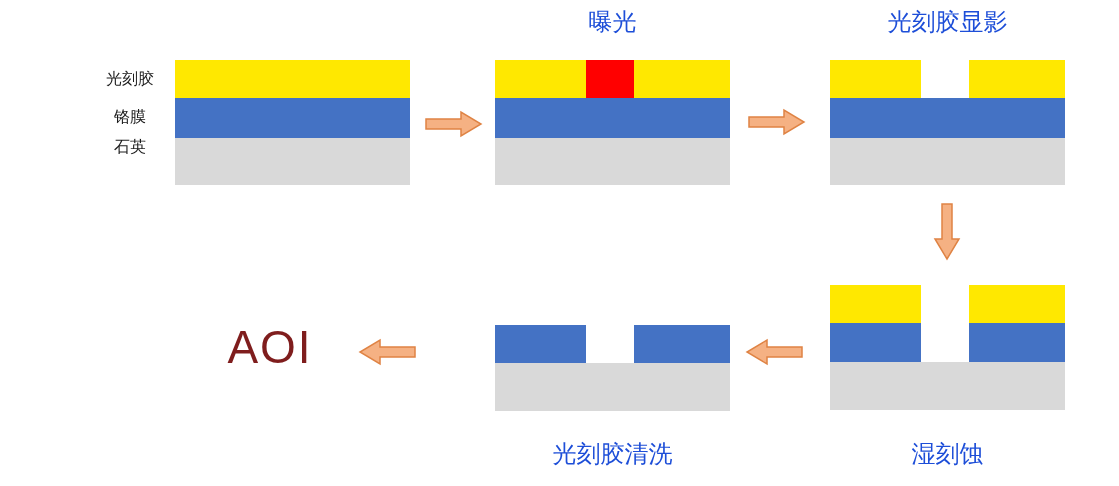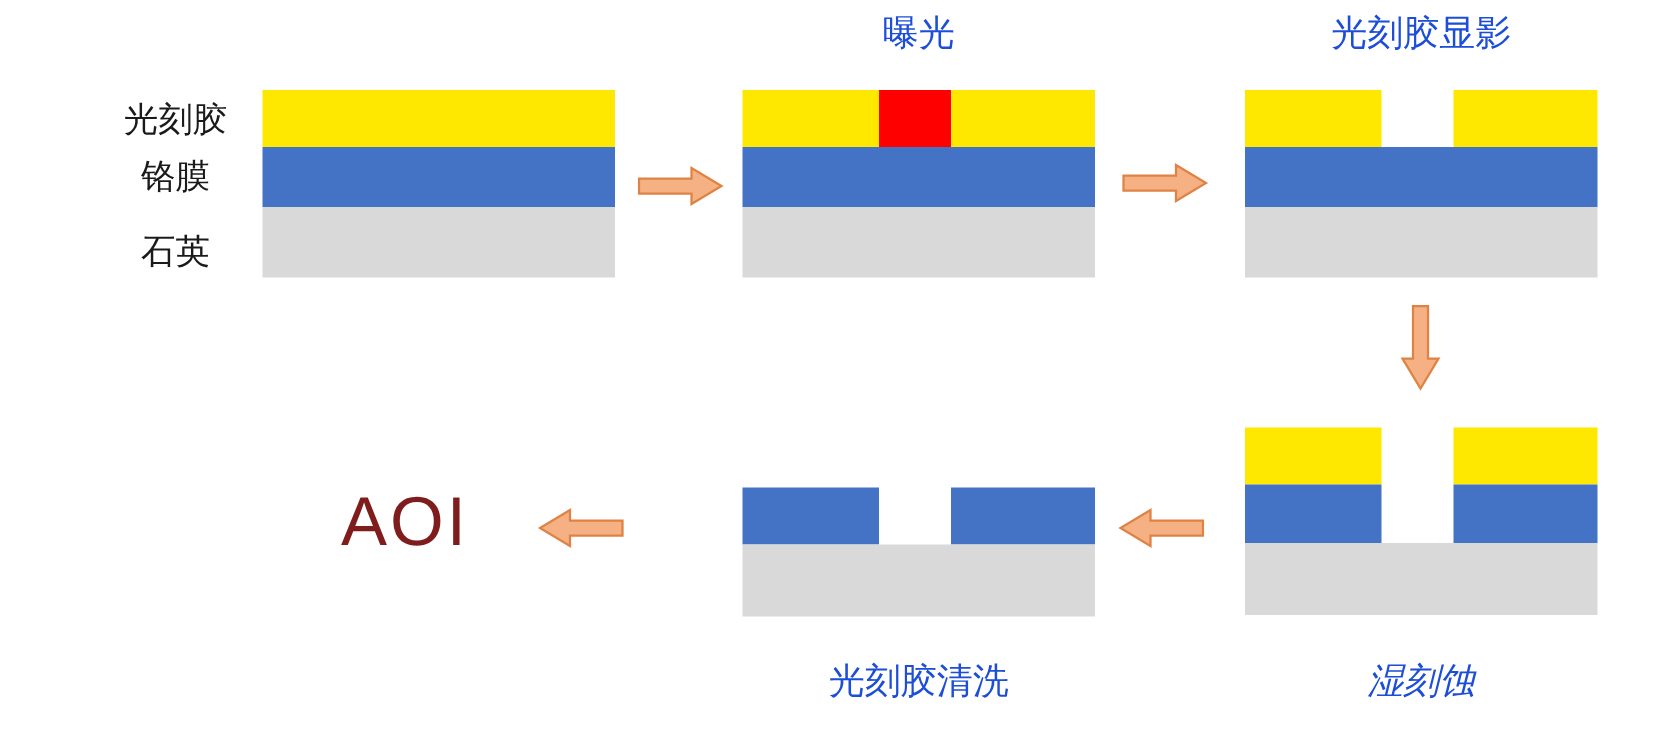--- a/index.html
+++ b/index.html
@@ -25,23 +25,23 @@
   .layer-label-col {
     position: absolute;
     left: 58px;
     top: 0;
     width: 110px;
     text-align: center;
     color: #1a1a1a;
   }
   .layer-label {
     position: absolute;
-    left: 4px;
+    left: 17px;
     width: 110px;
-    font-size: 23px;
+    font-size: 16px;
     line-height: 26px;
   }
   .step-label {
     position: absolute;
     width: 235px;
     text-align: center;
     font-size: 24px;
     color: #1d4ed8;
   }
   .aoi-label {
@@ -57,26 +57,26 @@
   .arrow { position: absolute; }
 </style>
 </head>
 <body>
 
 <div id="canvas">
 
   <div class="layer-label-col">
     <div class="layer-label" style="top:66px;">光刻胶</div>
     <div class="layer-label" style="top:104px;">铬膜</div>
-    <div class="layer-label" style="top:134px;margin-top:20px;">石英</div>
+    <div class="layer-label" style="top:134px;">石英</div>
   </div>
 
   <div class="step-label" style="left:495px; top:6px;">曝光</div>
   <div class="step-label" style="left:830px; top:6px;">光刻胶显影</div>
-  <div class="step-label" style="left:830px; top:438px;font-style:italic;">湿刻蚀</div>
+  <div class="step-label" style="left:830px; top:438px;">湿刻蚀</div>
   <div class="step-label" style="left:495px; top:438px;font-family:Liberation Serif, serif;">光刻胶清洗</div>
   <div class="aoi-label">AOI</div>
 
   <div class="stack" style="left:175px; top:60px; height:125px;">
     <div class="layer resist" style="left:0; top:0;   width:235px; height:38px;"></div>
     <div class="layer chrome" style="left:0; top:38px; width:235px; height:40px;"></div>
     <div class="layer quartz" style="left:0; top:78px; width:235px; height:47px;"></div>
   </div>
 
   <div class="stack" style="left:495px; top:60px; height:125px;">

